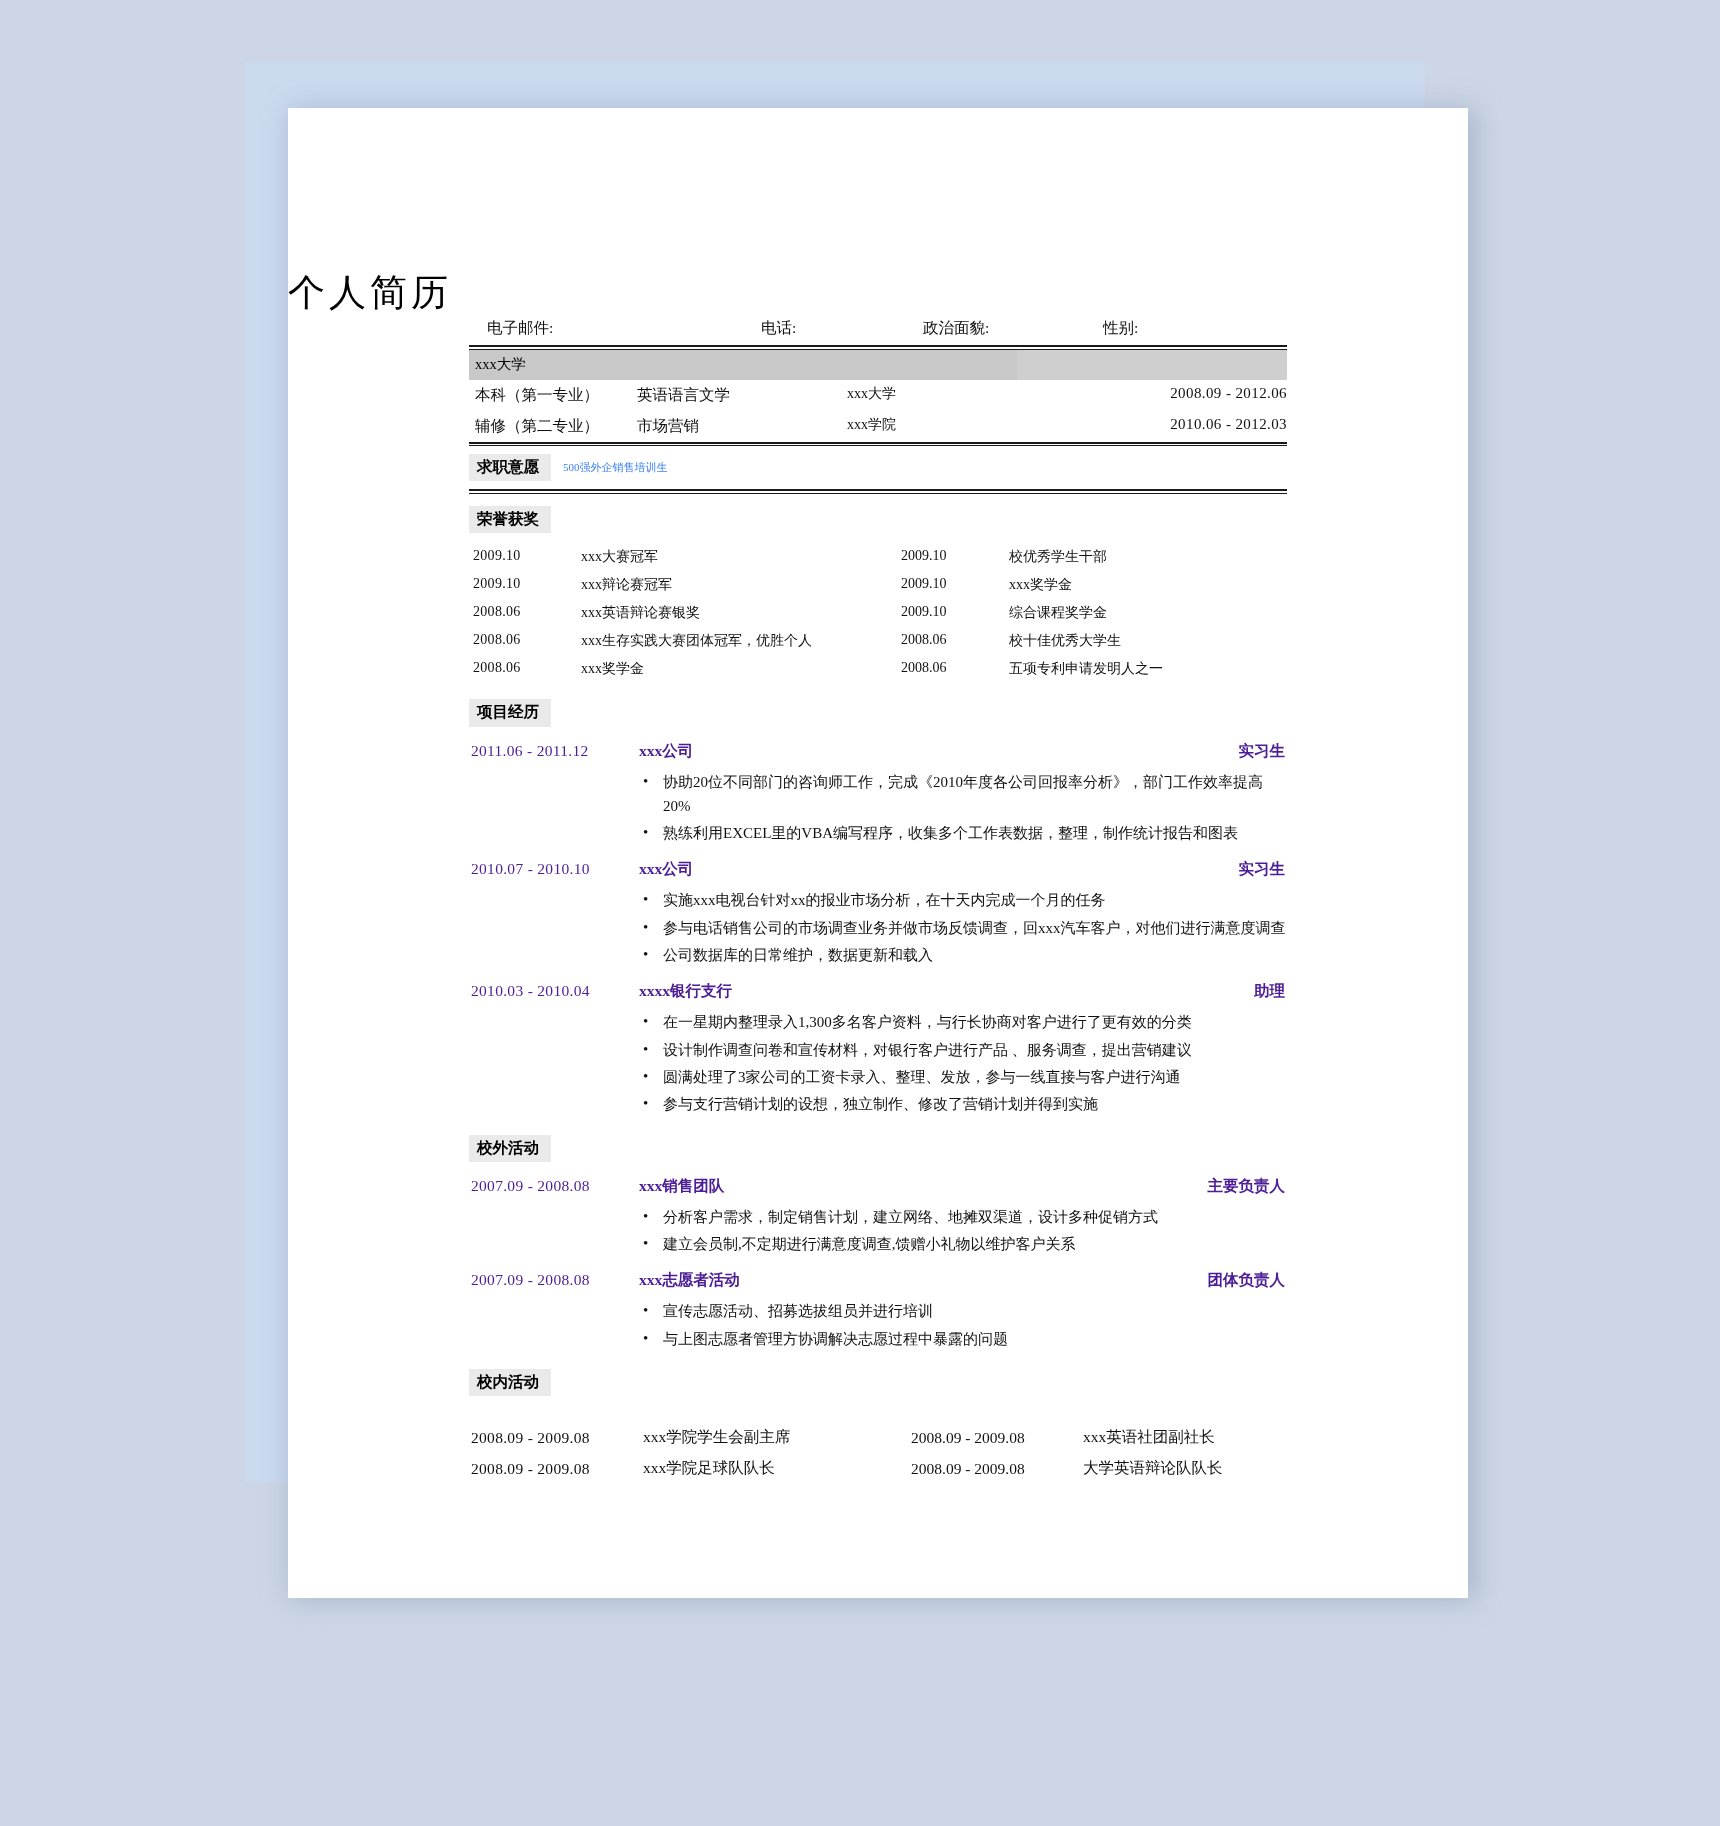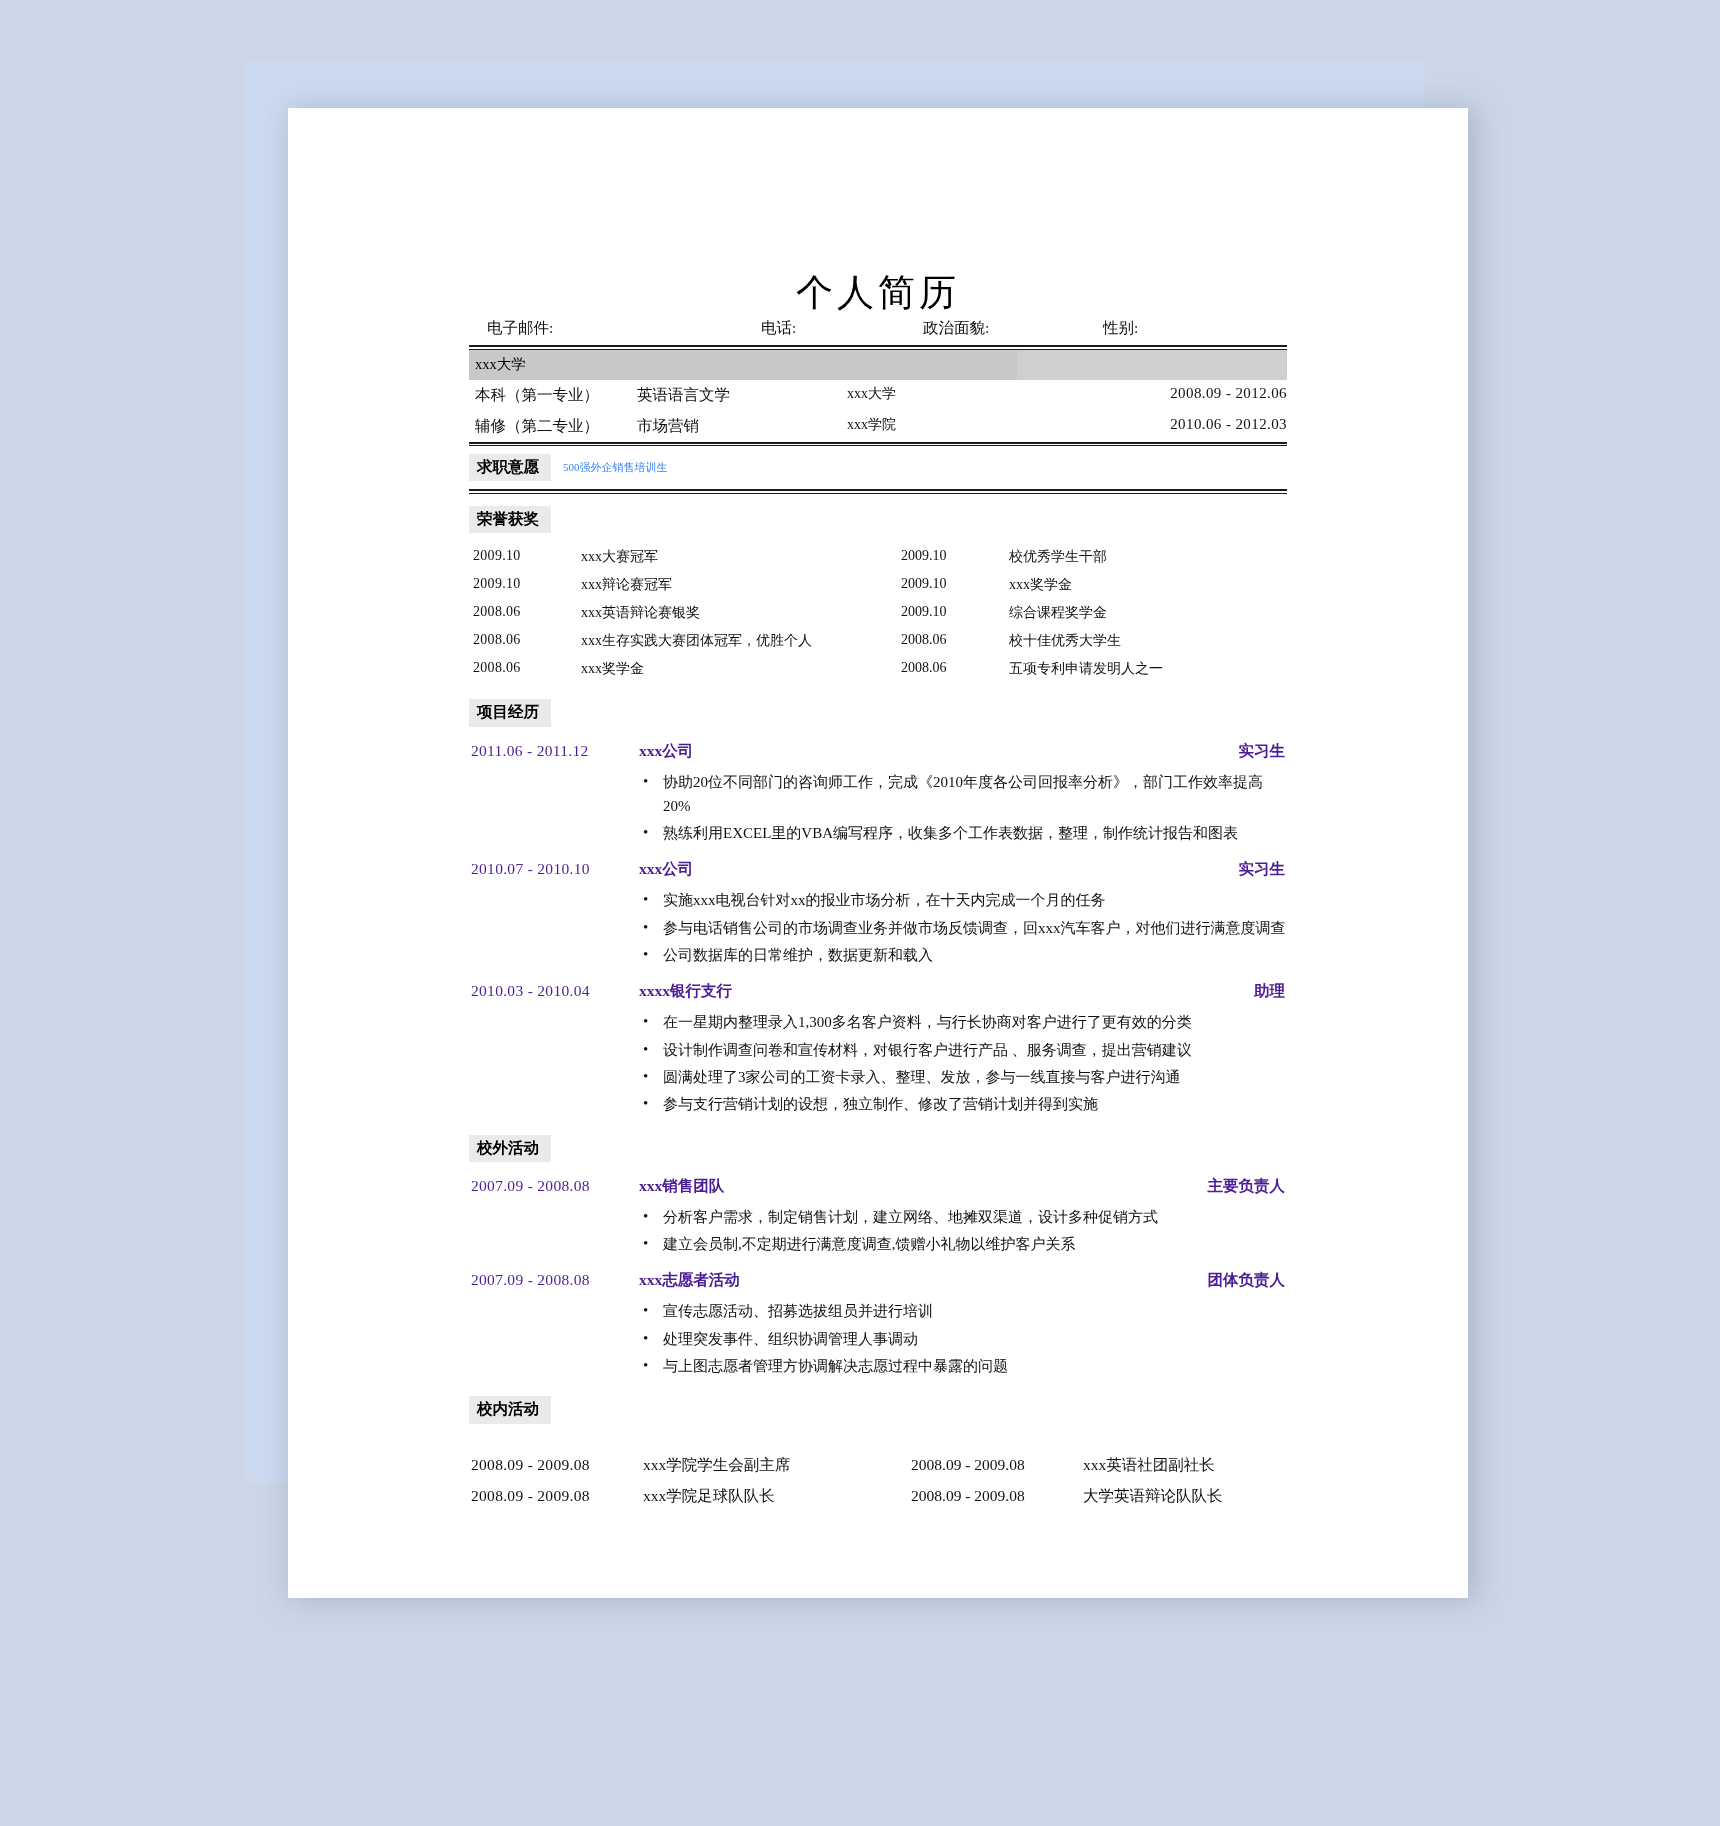--- a/index.html
+++ b/index.html
@@ -49,21 +49,21 @@
   }
 
   
   .doc {
     position: absolute;
     left: 0;
     top: 0;
     width: 1180px;
   }
   .title {
-    text-align: center;
+    text-align: left;
     font-size: 37px;
     letter-spacing: 4px;
     color: #000;
     margin-top: 160px;
     font-weight: 400;
     font-family: Liberation Serif, serif;
   }
   .content-wrap {
     margin: 0 auto;
     width: 818px;
@@ -377,21 +377,20 @@
       </div>
 
       <div class="exp-block">
         <div class="exp-head">
           <span class="exp-date">2007.09 - 2008.08</span>
           <span class="exp-org">xxx志愿者活动</span>
           <span class="exp-role">团体负责人</span>
         </div>
         <ul class="bullets">
           <li>宣传志愿活动、招募选拔组员并进行培训</li>
-          <li>处理突发事件、组织协调管理人事调动</li>
           <li>与上图志愿者管理方协调解决志愿过程中暴露的问题</li>
         </ul>
       </div>
 
       <div class="chip-row" style="margin-top:18px;">
         <span class="chip">校内活动</span>
       </div>
 
       <table class="campus">
         <tbody>

